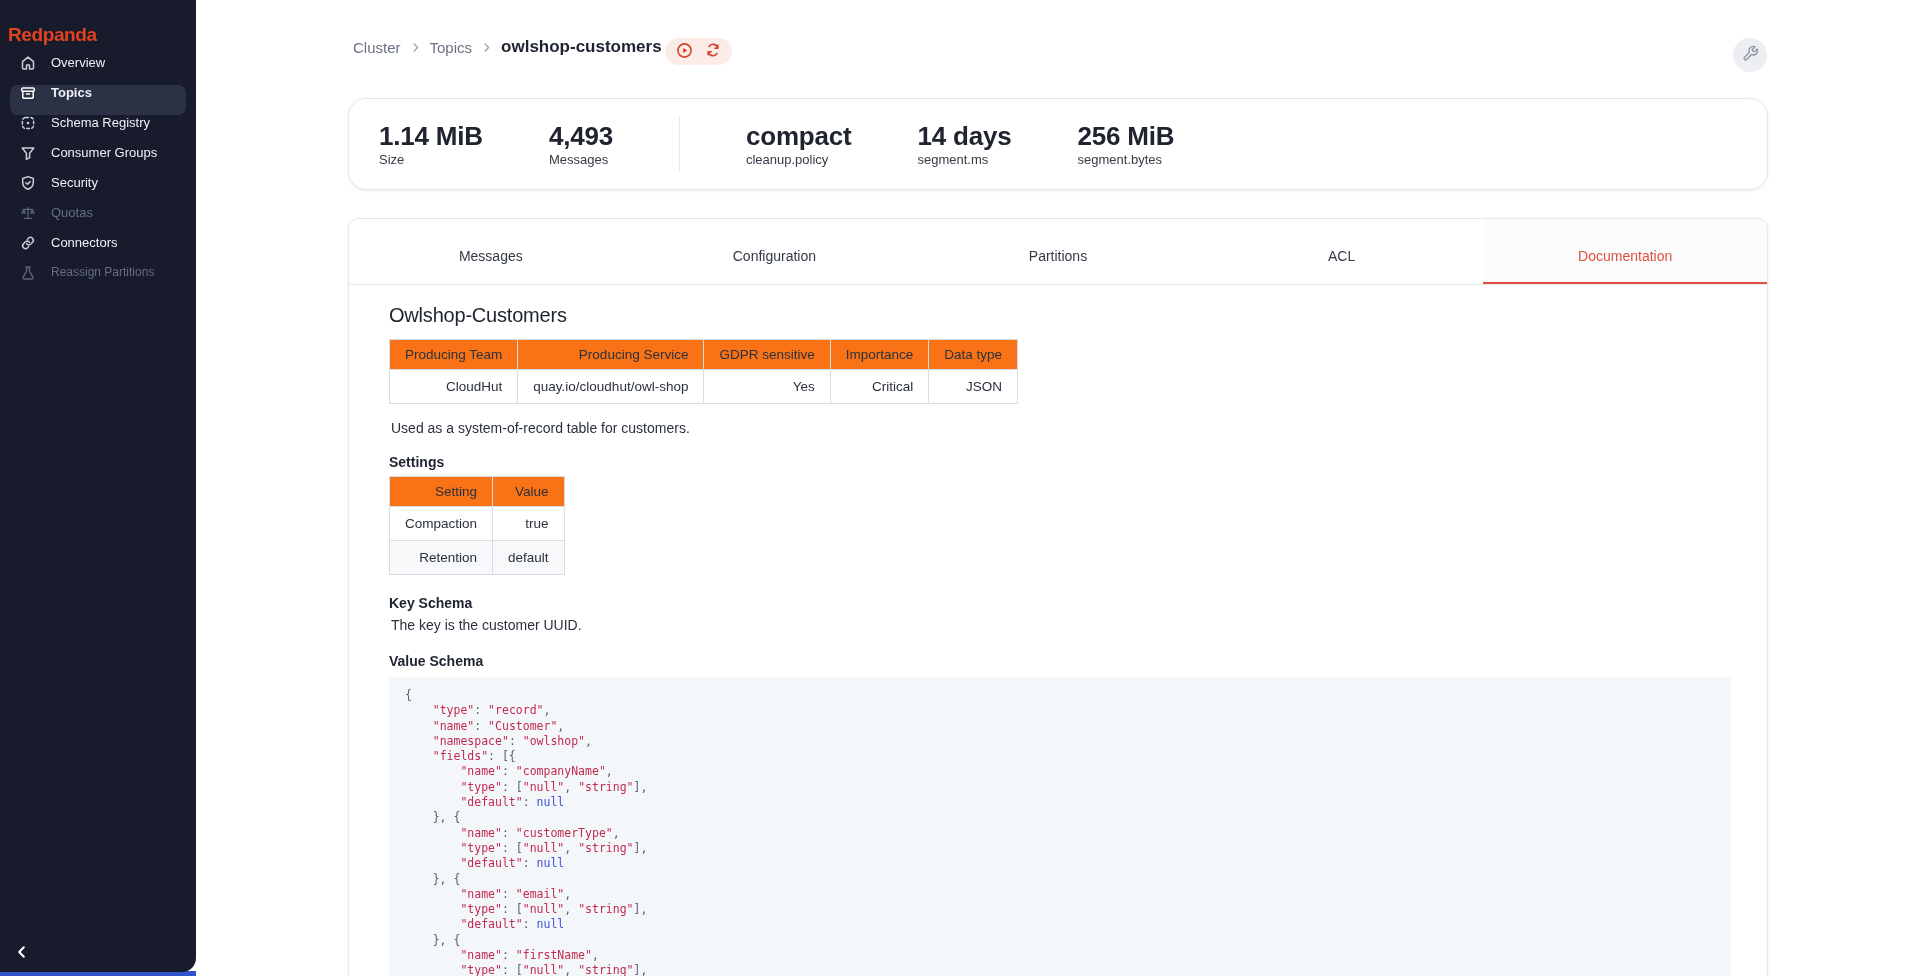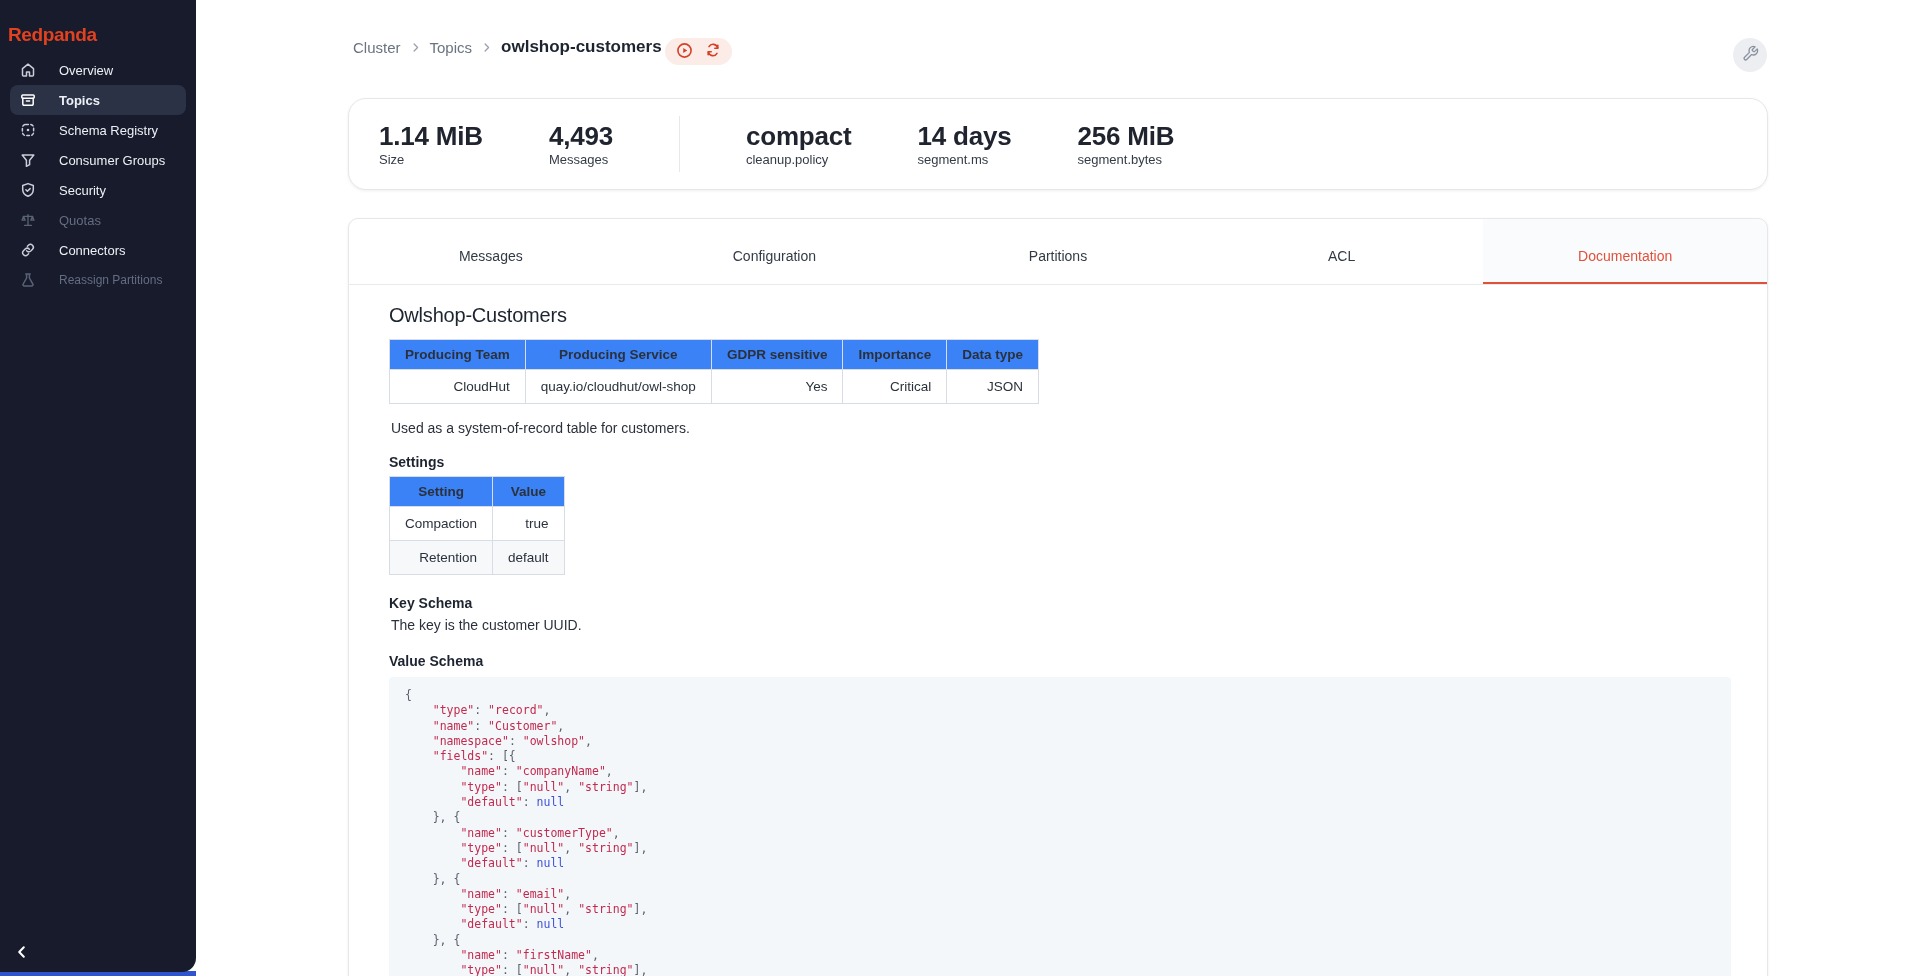--- a/index.html
+++ b/index.html
@@ -5,21 +5,21 @@
   *{box-sizing:border-box;margin:0;padding:0}
   html,body{width:1916px;height:976px;overflow:hidden;background:#fff;
     font-family:"Liberation Sans","DejaVu Sans",sans-serif;color:#1d2430}
 
   
   .bottom-accent{position:absolute;left:0;bottom:0;width:196px;height:5px;background:#2F54CF}
   .sidebar{position:absolute;left:0;top:0;width:196px;height:972px;background:#171B2B;
     border-bottom-right-radius:14px;z-index:2}
   .logo{padding:24px 0 0 8px;font-size:19px;font-weight:800;letter-spacing:-.4px;color:#E2421F;cursor:pointer}
   .nav{margin-top:9px;padding:0 10px}
-  .nav-item{height:30px;display:flex;align-items:center;gap:23px;padding:0 10px;border-radius:8px;
+  .nav-item{height:30px;display:flex;align-items:flex-start;gap:15px;padding:0 10px;border-radius:8px;
     font-size:13px;color:#EDF0F6;cursor:pointer;white-space:nowrap}
   .nav-item .icon{display:flex;width:16px;height:16px;flex:0 0 16px;color:#C9CEDA}
   .nav-item.active{background:#2B3245;font-weight:600}
   .nav-item.active .icon{color:#fff}
   .nav-item.disabled{color:#646D82;cursor:default}
   .nav-item.disabled .icon{color:#5A6376}
   .nav-item.small{font-size:12px}
   .collapse-btn{position:absolute;left:14px;bottom:12px;background:none;border:none;color:#fff;
     cursor:pointer;display:flex}
 
@@ -50,21 +50,21 @@
   .main-card{position:absolute;left:152px;top:206px;width:1420px;height:830px;background:#fff;
     border:1px solid #E5E7EB;border-radius:10px;box-shadow:0 1px 3px rgba(15,23,42,.07);overflow:hidden}
   .tabs{display:flex;height:66px;border-bottom:1px solid #E8EAEE}
   .tab{flex:1;display:flex;align-items:center;justify-content:center;font-size:14px;color:#333A46;
     cursor:pointer;padding-top:8px}
   .tab.active{background:#FAFBFC;color:#E0513C;box-shadow:inset 0 -2px 0 #E0513C;border-top-right-radius:10px}
 
   .doc{padding:19px 36px 0 40px}
   .doc h2{font-size:20px;font-weight:500;color:#1D2430;margin-bottom:12px;letter-spacing:-.2px}
   .doc-table{border-collapse:collapse;font-size:13.5px;color:#2B313C}
-  .doc-table th{background:#3b82f6;font-weight:700;border:1px solid #D8DDE5;padding:7px 15px;text-align:center;white-space:nowrap}
+  .doc-table th{background:#f97316;font-weight:400;border:1px solid #D8DDE5;padding:7px 15px;text-align:right;white-space:nowrap}
   .doc-table td{border:1px solid #D8DDE5;padding:9px 15px;text-align:right;background:#fff;white-space:nowrap}
   .settings-table tbody tr:nth-child(2) td{background:#F6F8FA}
   .desc{font-size:14px;color:#2B313C;margin:16px 0 18px;padding-left:2px}
   .subhead{font-size:14px;font-weight:700;color:#1D2430;margin-bottom:6px}
   .subhead.mt{margin-top:20px}
   .keytext{font-size:14px;color:#2B313C;padding-left:2px;margin-bottom:0}
 
   .code{margin-top:8px;background:#F4F7FA;border-radius:4px;padding:11px 16px 16px;
     font-family:"DejaVu Sans Mono","Liberation Mono",monospace;font-size:11.5px;line-height:15.3px;
     color:#59616C;white-space:pre;height:380px;overflow:hidden}

